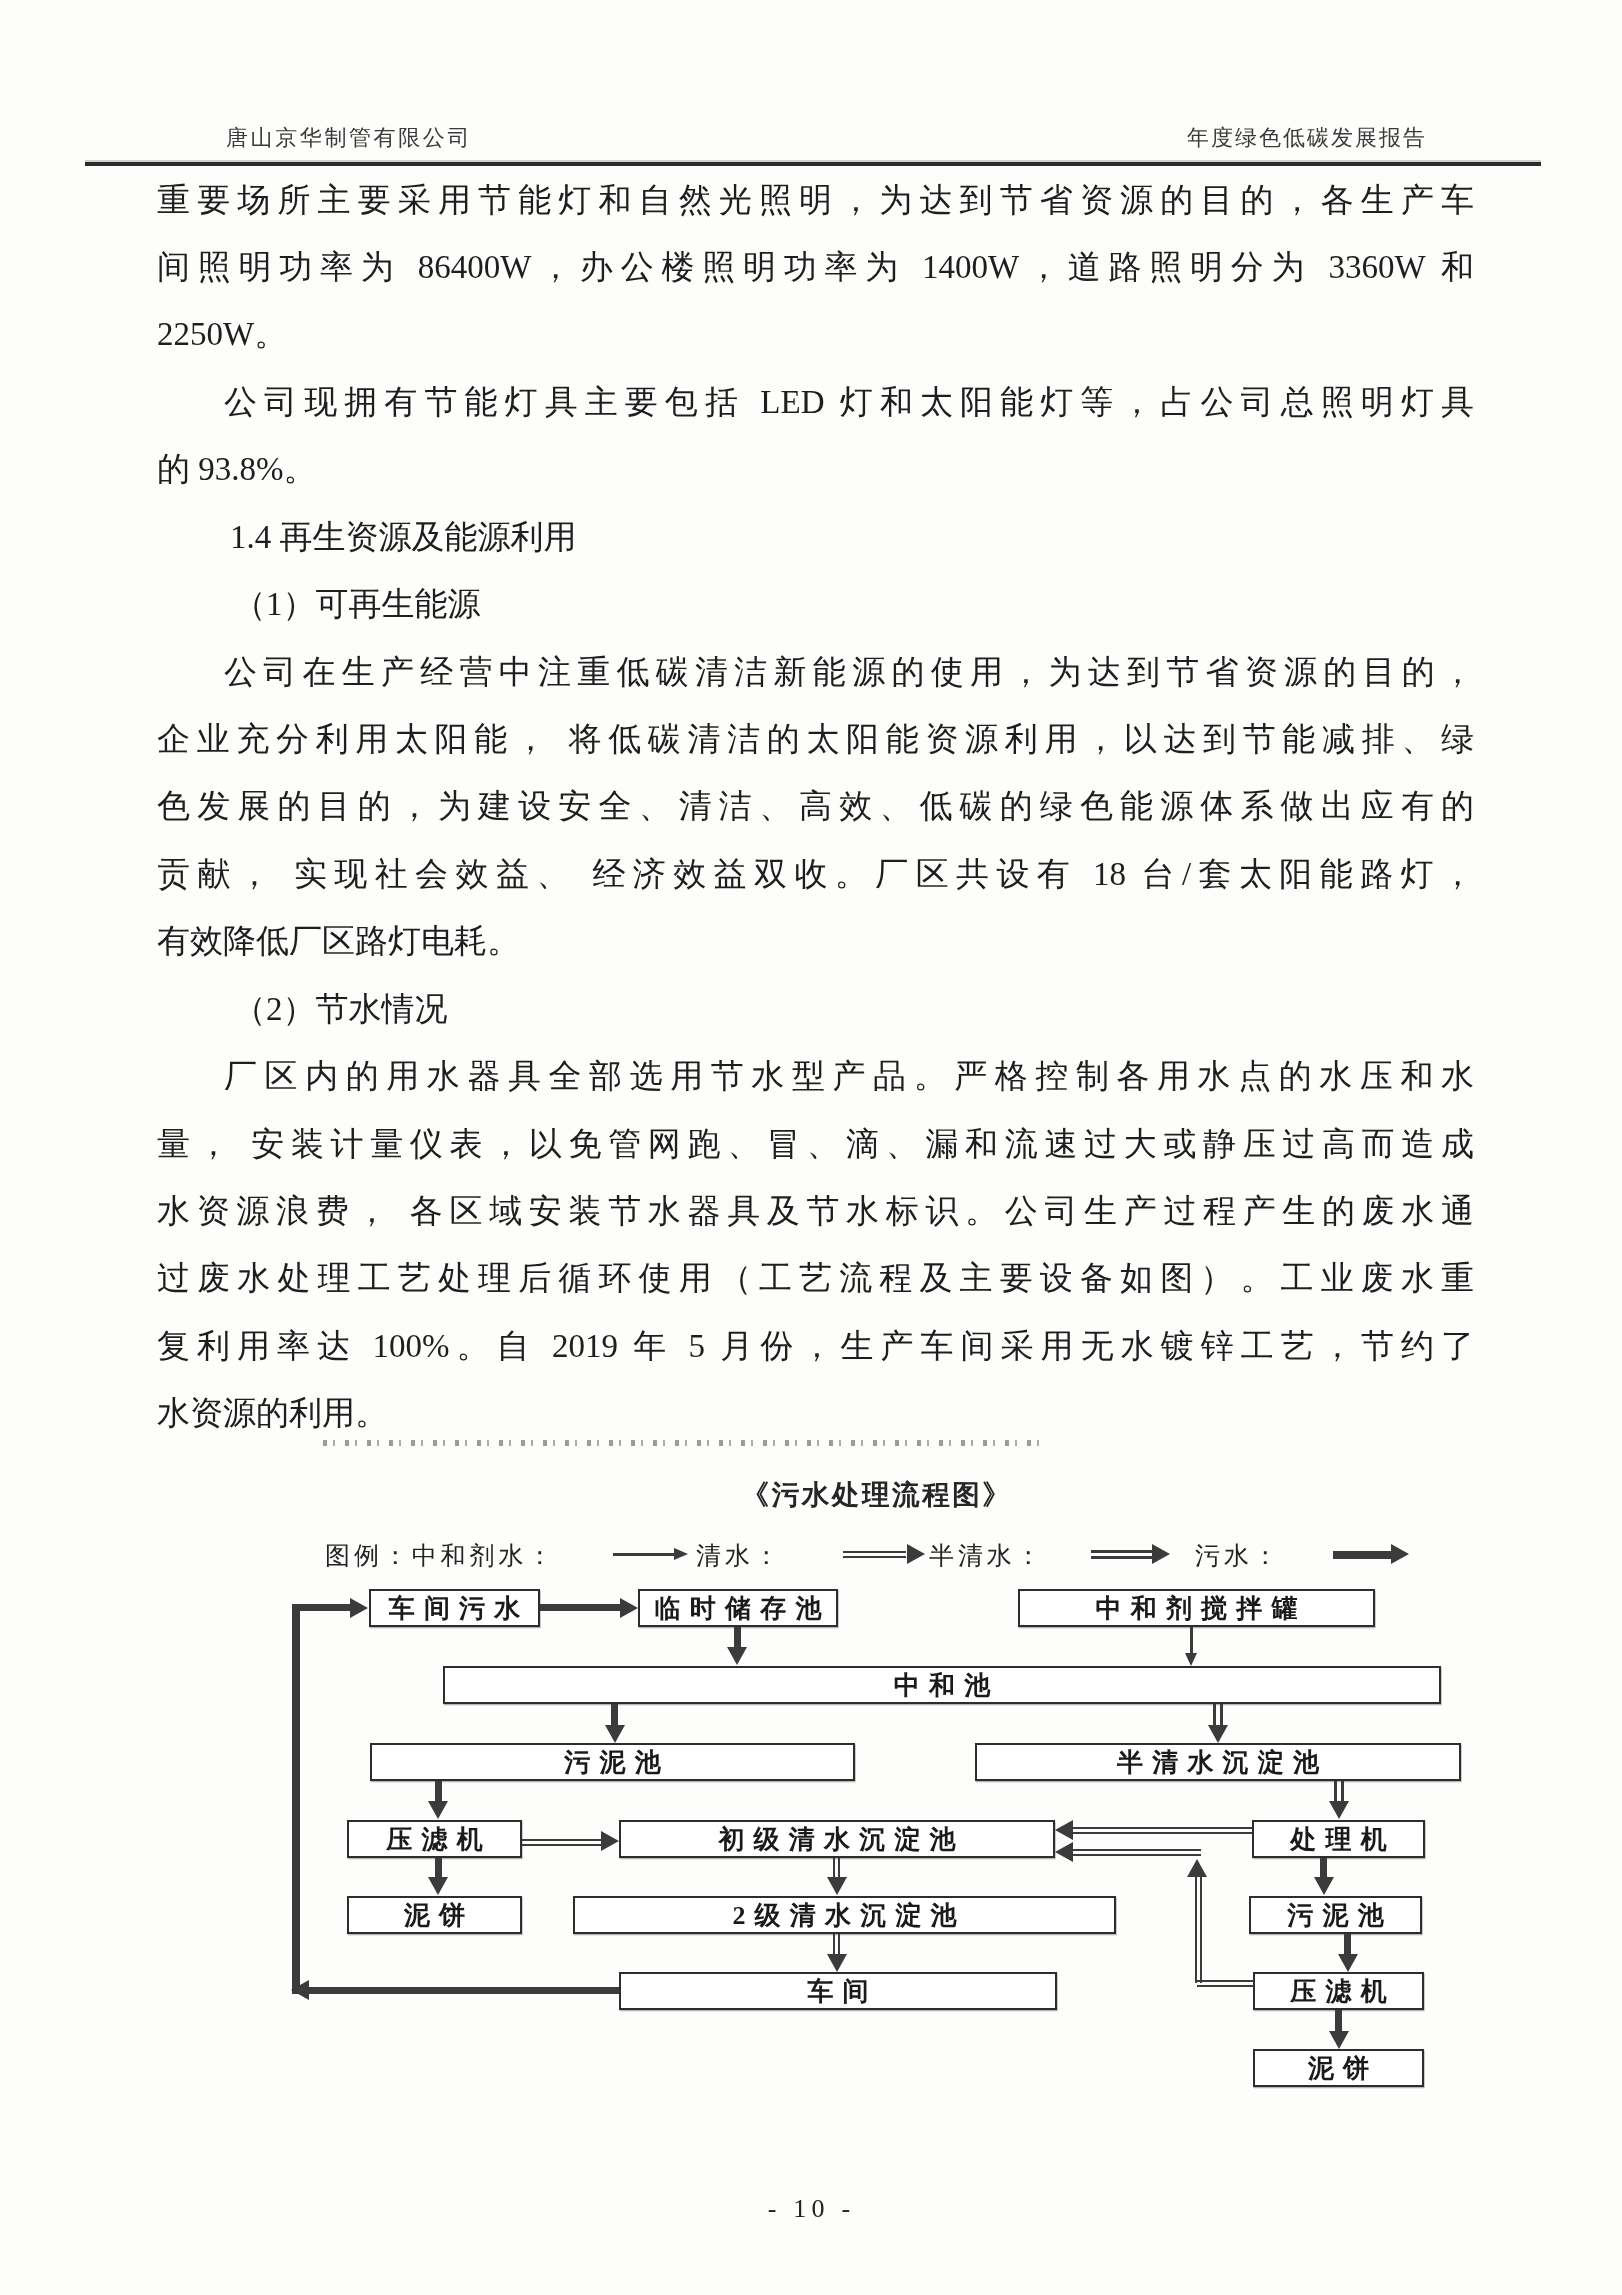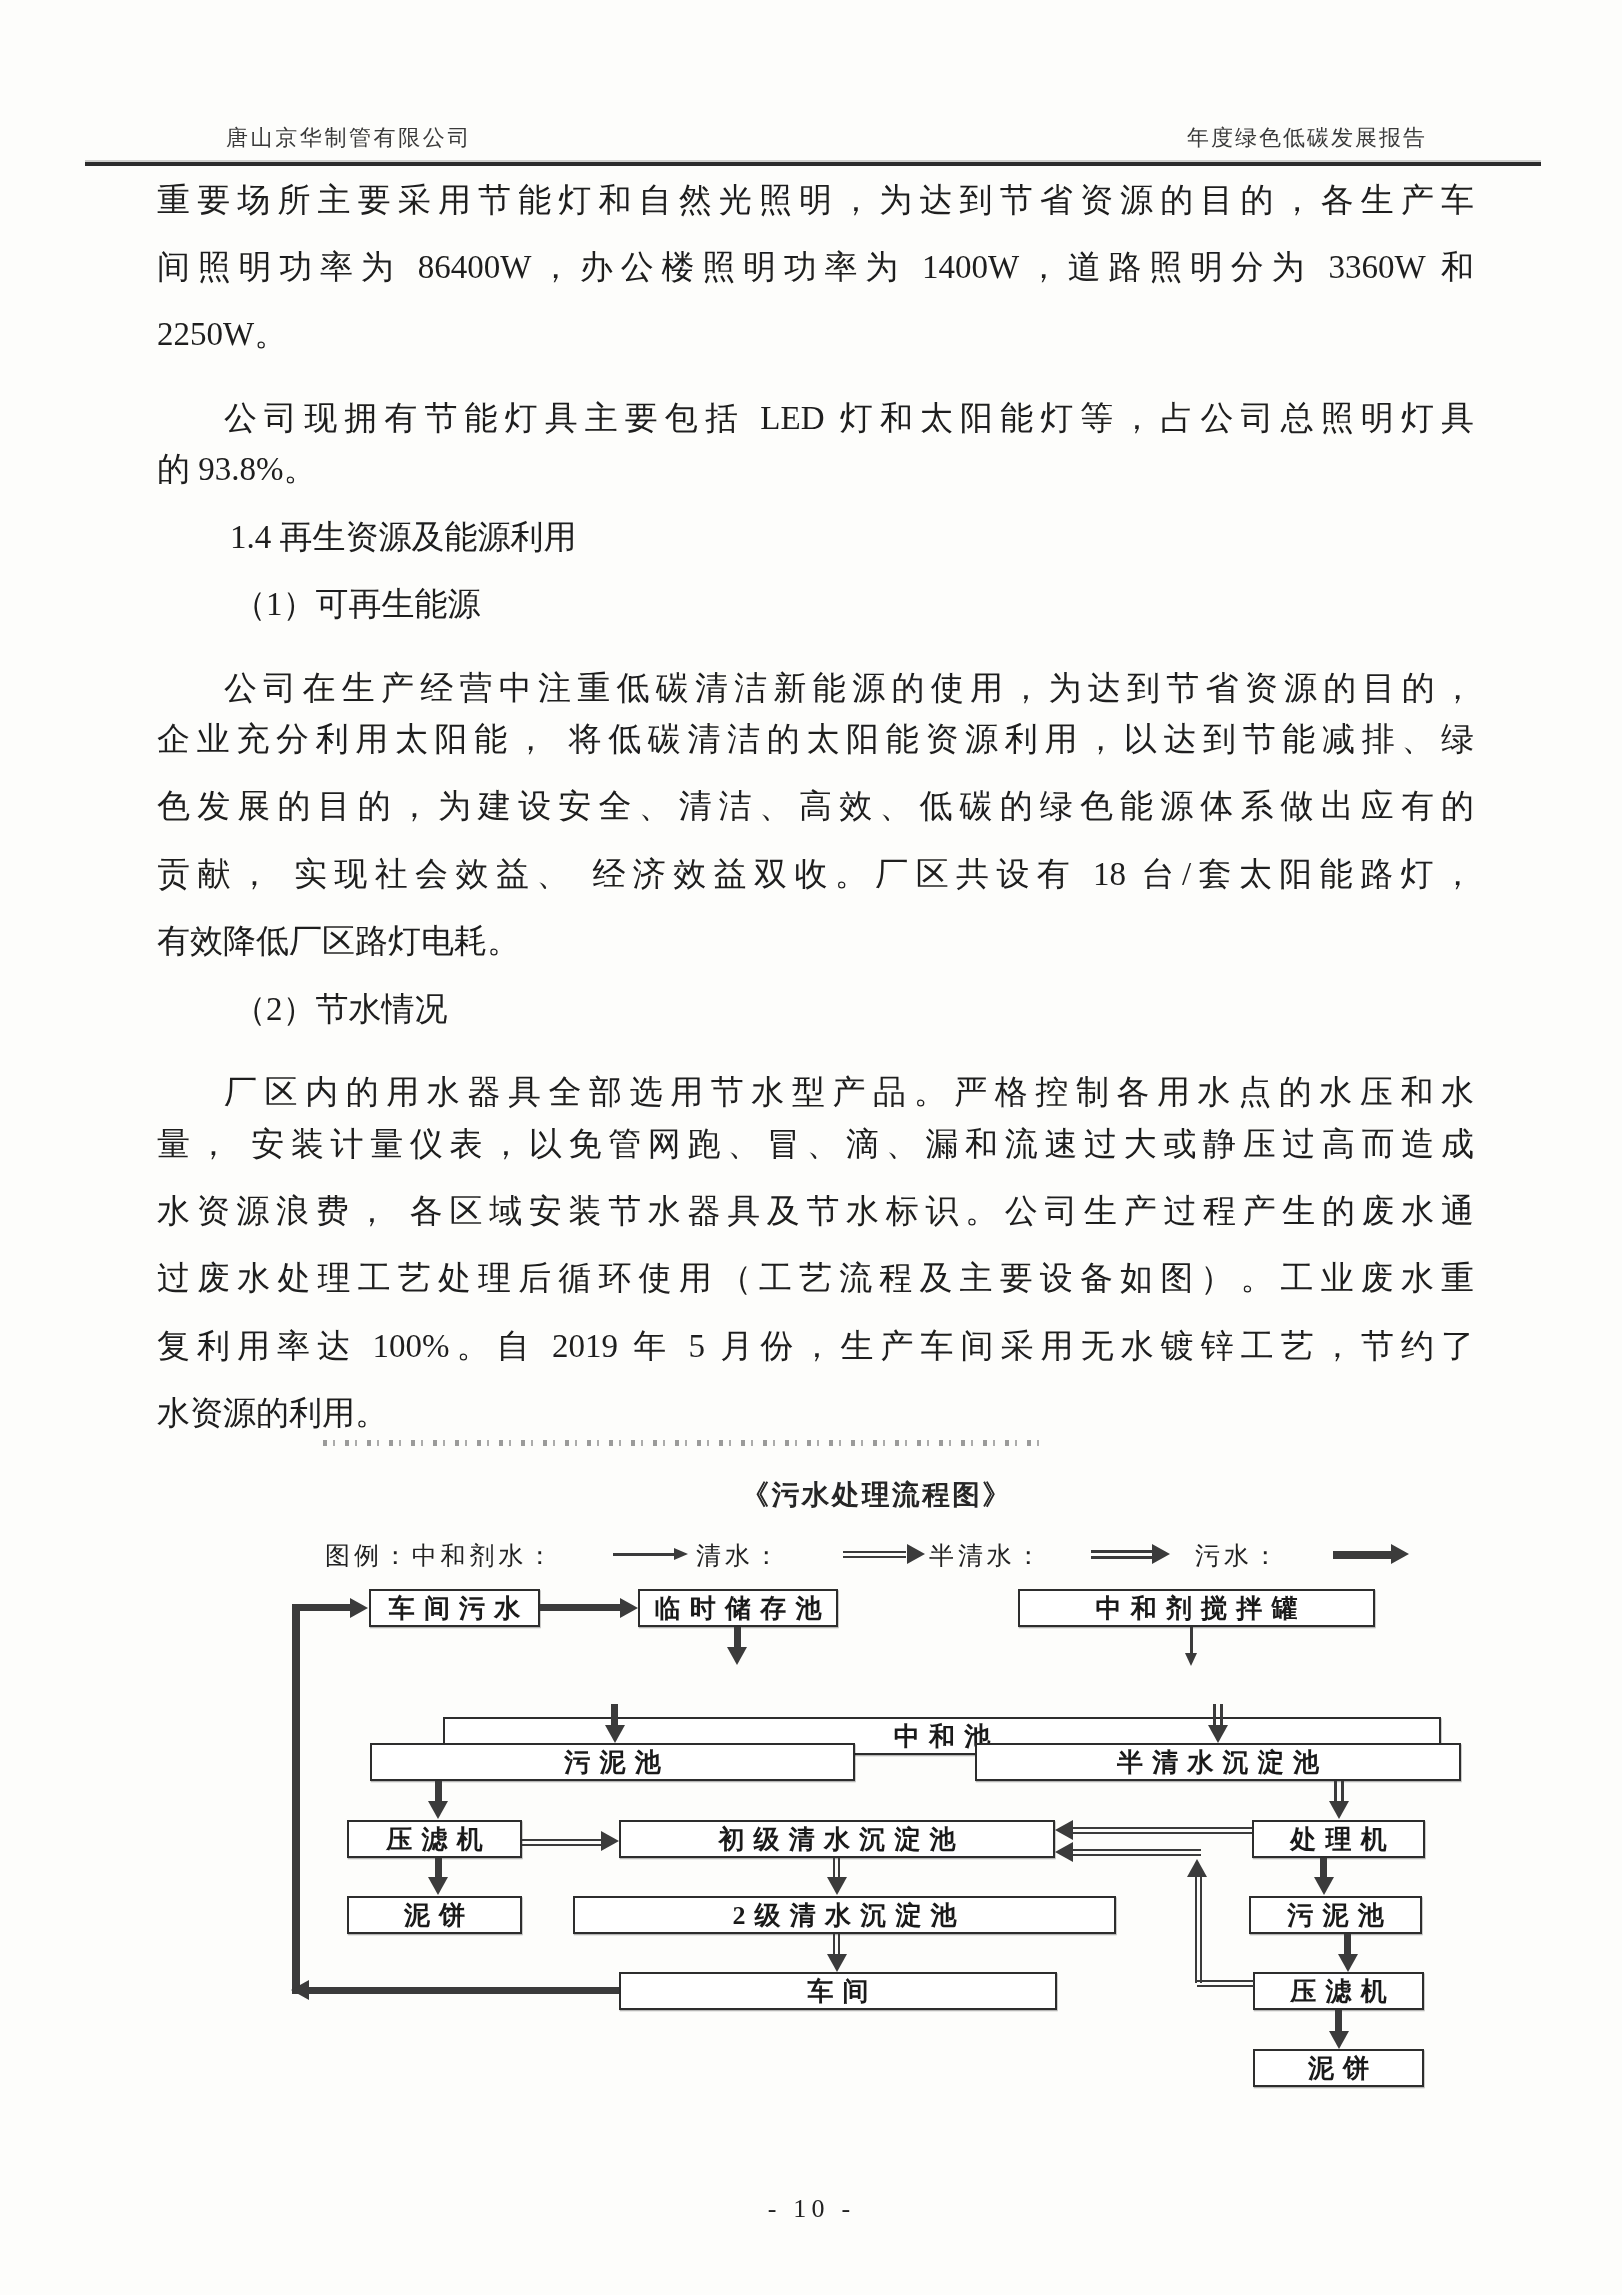--- a/index.html
+++ b/index.html
@@ -11,21 +11,21 @@
   
   .hdr-left  { position:absolute; left:226px; top:123px; font-size:22px; letter-spacing:2.6px; color:#3a3a3a; white-space:nowrap; }
   .hdr-right { position:absolute; right:196px; top:123px; font-size:22px; letter-spacing:2px; color:#3a3a3a; white-space:nowrap; }
   .hdr-rule  { position:absolute; left:85px; top:162px; width:1456px; height:3.9px; background:#2c2c2c; box-shadow:0 -2px 0 rgba(0,0,0,0.18); }
   
   .bline {
     position:absolute; left:157px; width:1317px; box-sizing:border-box;
     font-size:33px; line-height:38px; color:#1e1e1e; white-space:normal;
   }
   .fill   { text-align:justify; text-align-last:justify; }
-  .ind    { padding-left:67px;margin-top:16px; }
+  .ind    { padding-left:67px; }
   .ind-h1 { padding-left:73px; }
   .ind-h2 { padding-left:76px; }
   
   .artifact {
     position:absolute; left:323px; top:1440px; width:720px; height:5.9px; opacity:.55;
     background:repeating-linear-gradient(90deg,#4c4c4c 0 3.9px,transparent 3.9px 9.8px,#6b6b6b 9.8px 11.8px,transparent 11.8px 22px);
     filter:blur(0.7px);
   }
   
   .fig-title { position:absolute; left:877px; top:1477px; transform:translateX(-50%); font-size:27.5px; font-weight:600; letter-spacing:2.6px; color:#262626; white-space:nowrap;text-align:center; }
@@ -99,21 +99,21 @@
   <div class="dhb" style="left:1091px;top:1550px;width:61px"></div>
   <div class="hd hd-r" style="left:1152px;top:1544px"></div>
 
   <div class="lg-label" style="left:1195px">污水：</div>
   <div class="sv" style="left:1333px;top:1551px;width:58px;height:7.9px"></div>
   <div class="hd hd-r" style="left:1391px;top:1544px"></div>
 
   <div class="box" style="left:369px;top:1589px;width:171px;height:38px">车间污水</div>
   <div class="box" style="left:638px;top:1589px;width:200px;height:38px">临时储存池</div>
   <div class="box" style="left:1018px;top:1589px;width:357px;height:38px">中和剂搅拌罐</div>
-  <div class="box" style="left:443px;top:1717px;width:998px;height:38px">中和池</div>
+  <div class="box" style="left:443px;top:1666px;width:998px;height:38px">中和池</div>
   <div class="box" style="left:370px;top:1743px;width:485px;height:38px">污泥池</div>
   <div class="box" style="left:975px;top:1743px;width:486px;height:38px">半清水沉淀池</div>
   <div class="box" style="left:347px;top:1820px;width:175px;height:38px">压滤机</div>
   <div class="box" style="left:619px;top:1820px;width:436px;height:38px">初级清水沉淀池</div>
   <div class="box" style="left:1252px;top:1820px;width:173px;height:38px">处理机</div>
   <div class="box" style="left:347px;top:1896px;width:175px;height:38px">泥饼</div>
   <div class="box" style="left:573px;top:1896px;width:543px;height:38px">2级清水沉淀池</div>
   <div class="box" style="left:1249px;top:1896px;width:173px;height:38px">污泥池</div>
   <div class="box" style="left:619px;top:1972px;width:438px;height:38px">车间</div>
   <div class="box" style="left:1253px;top:1972px;width:171px;height:38px">压滤机</div>

